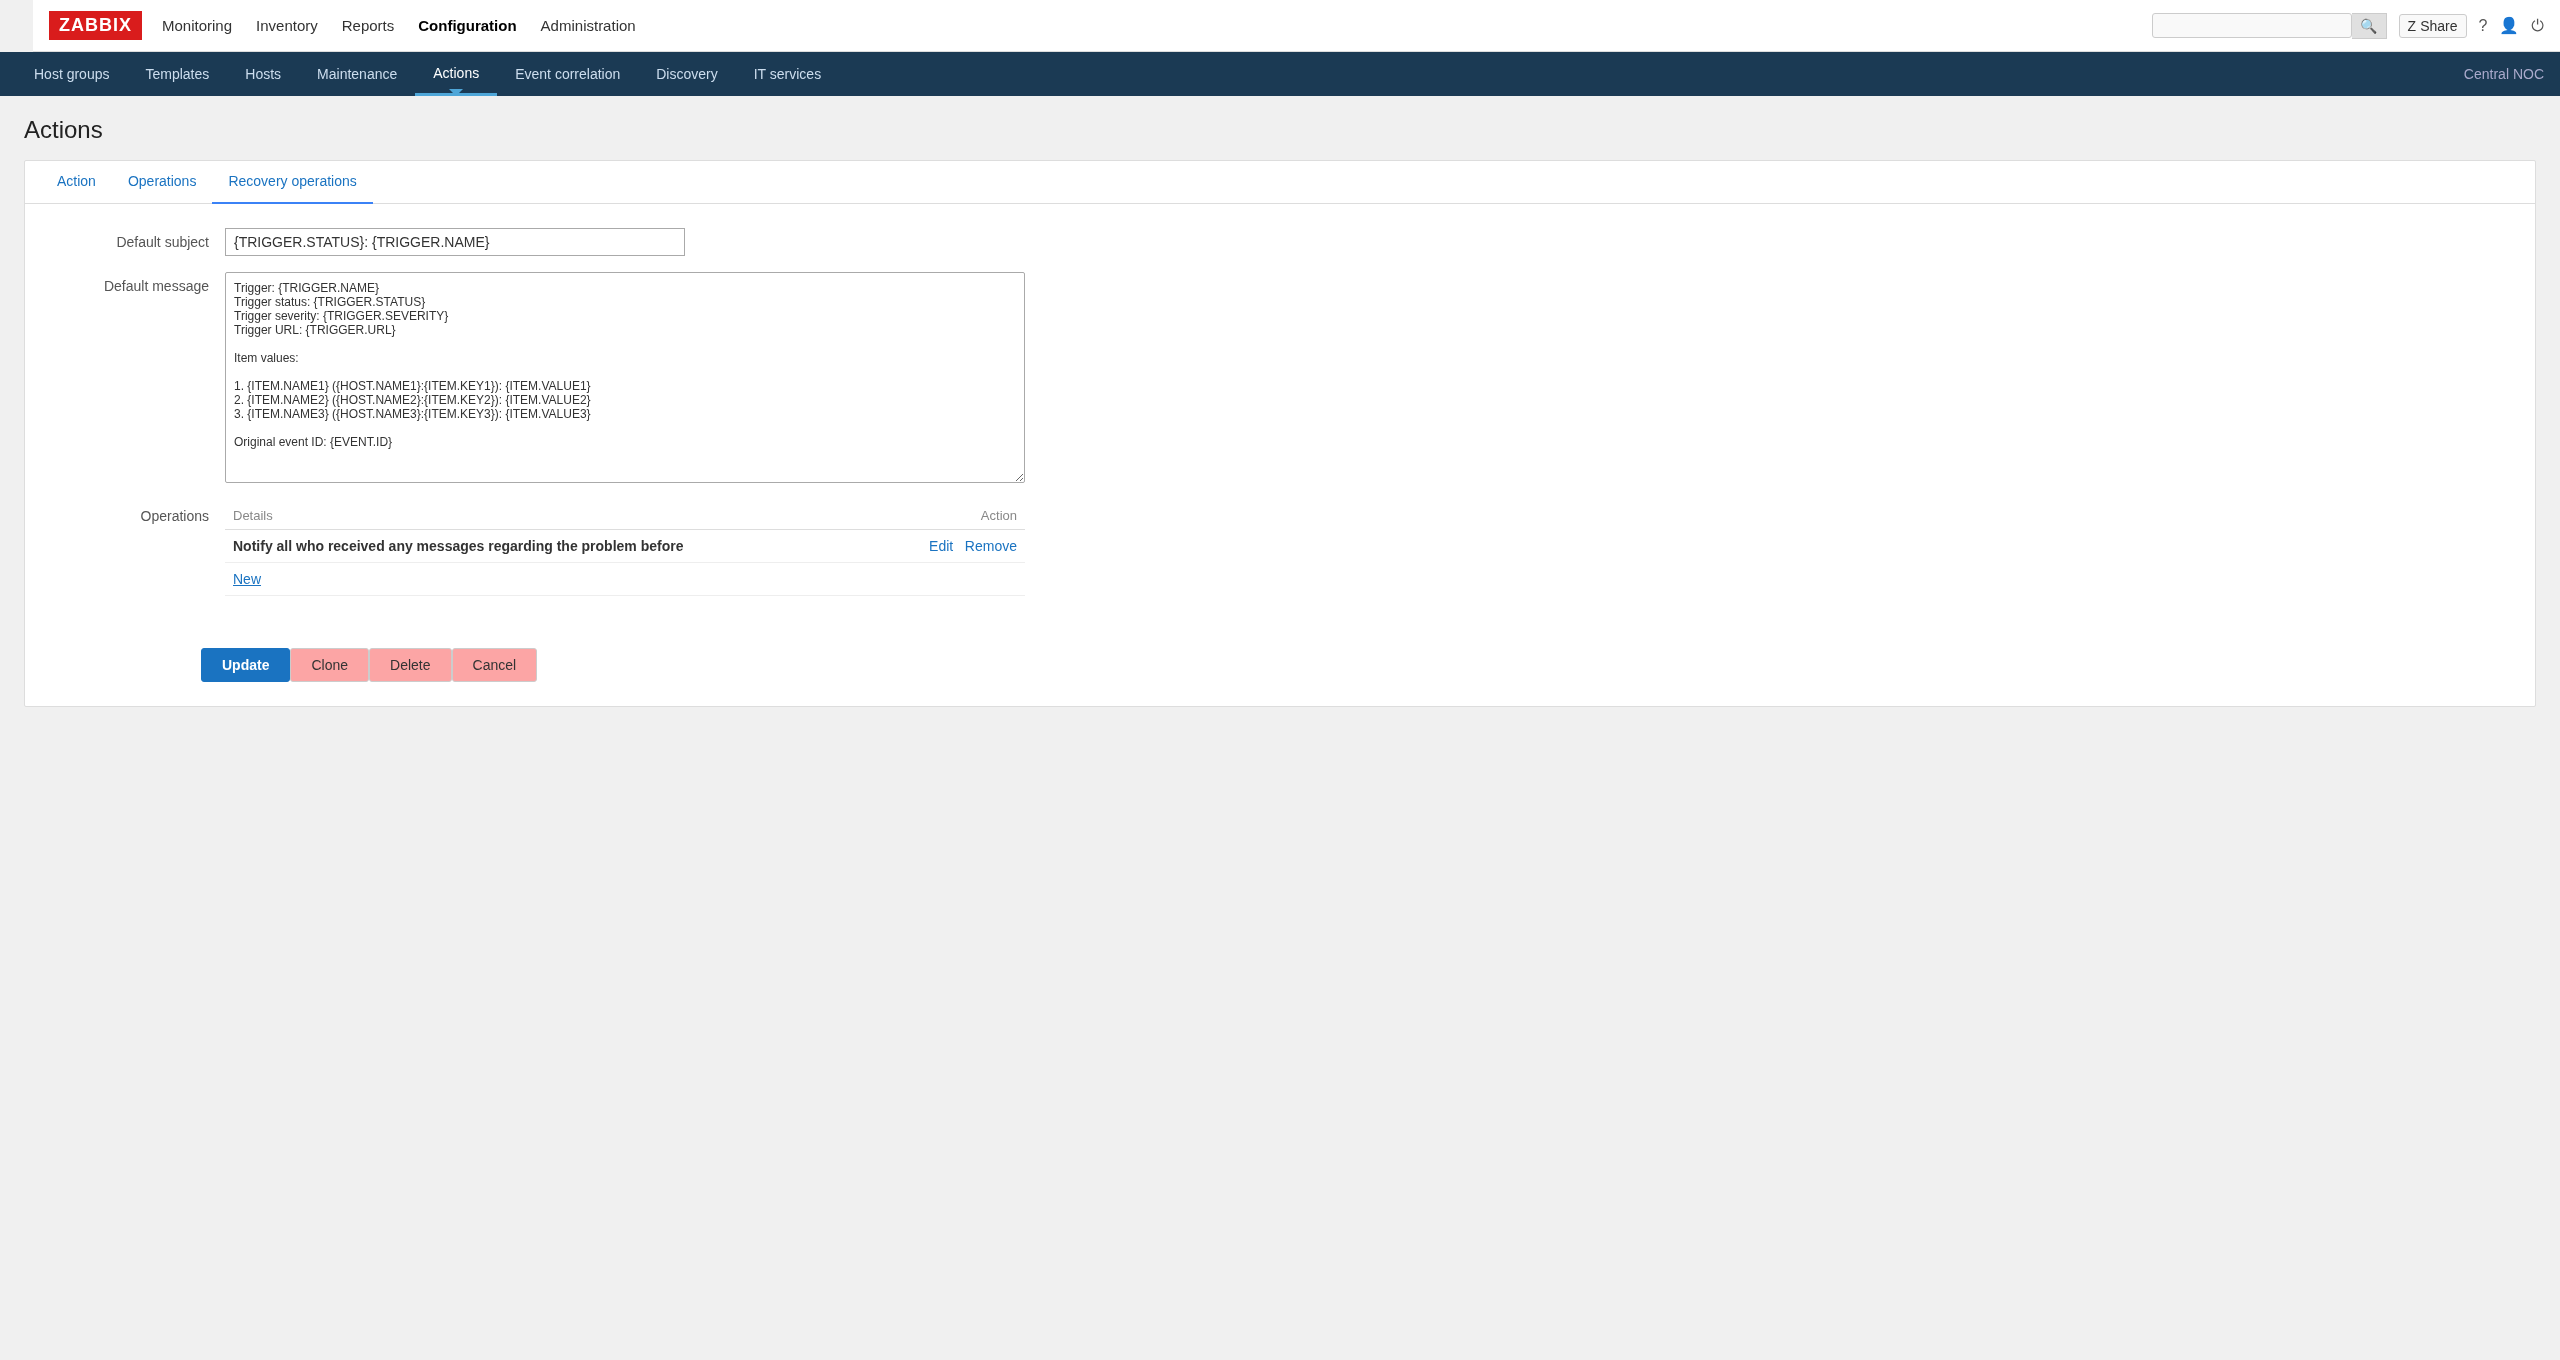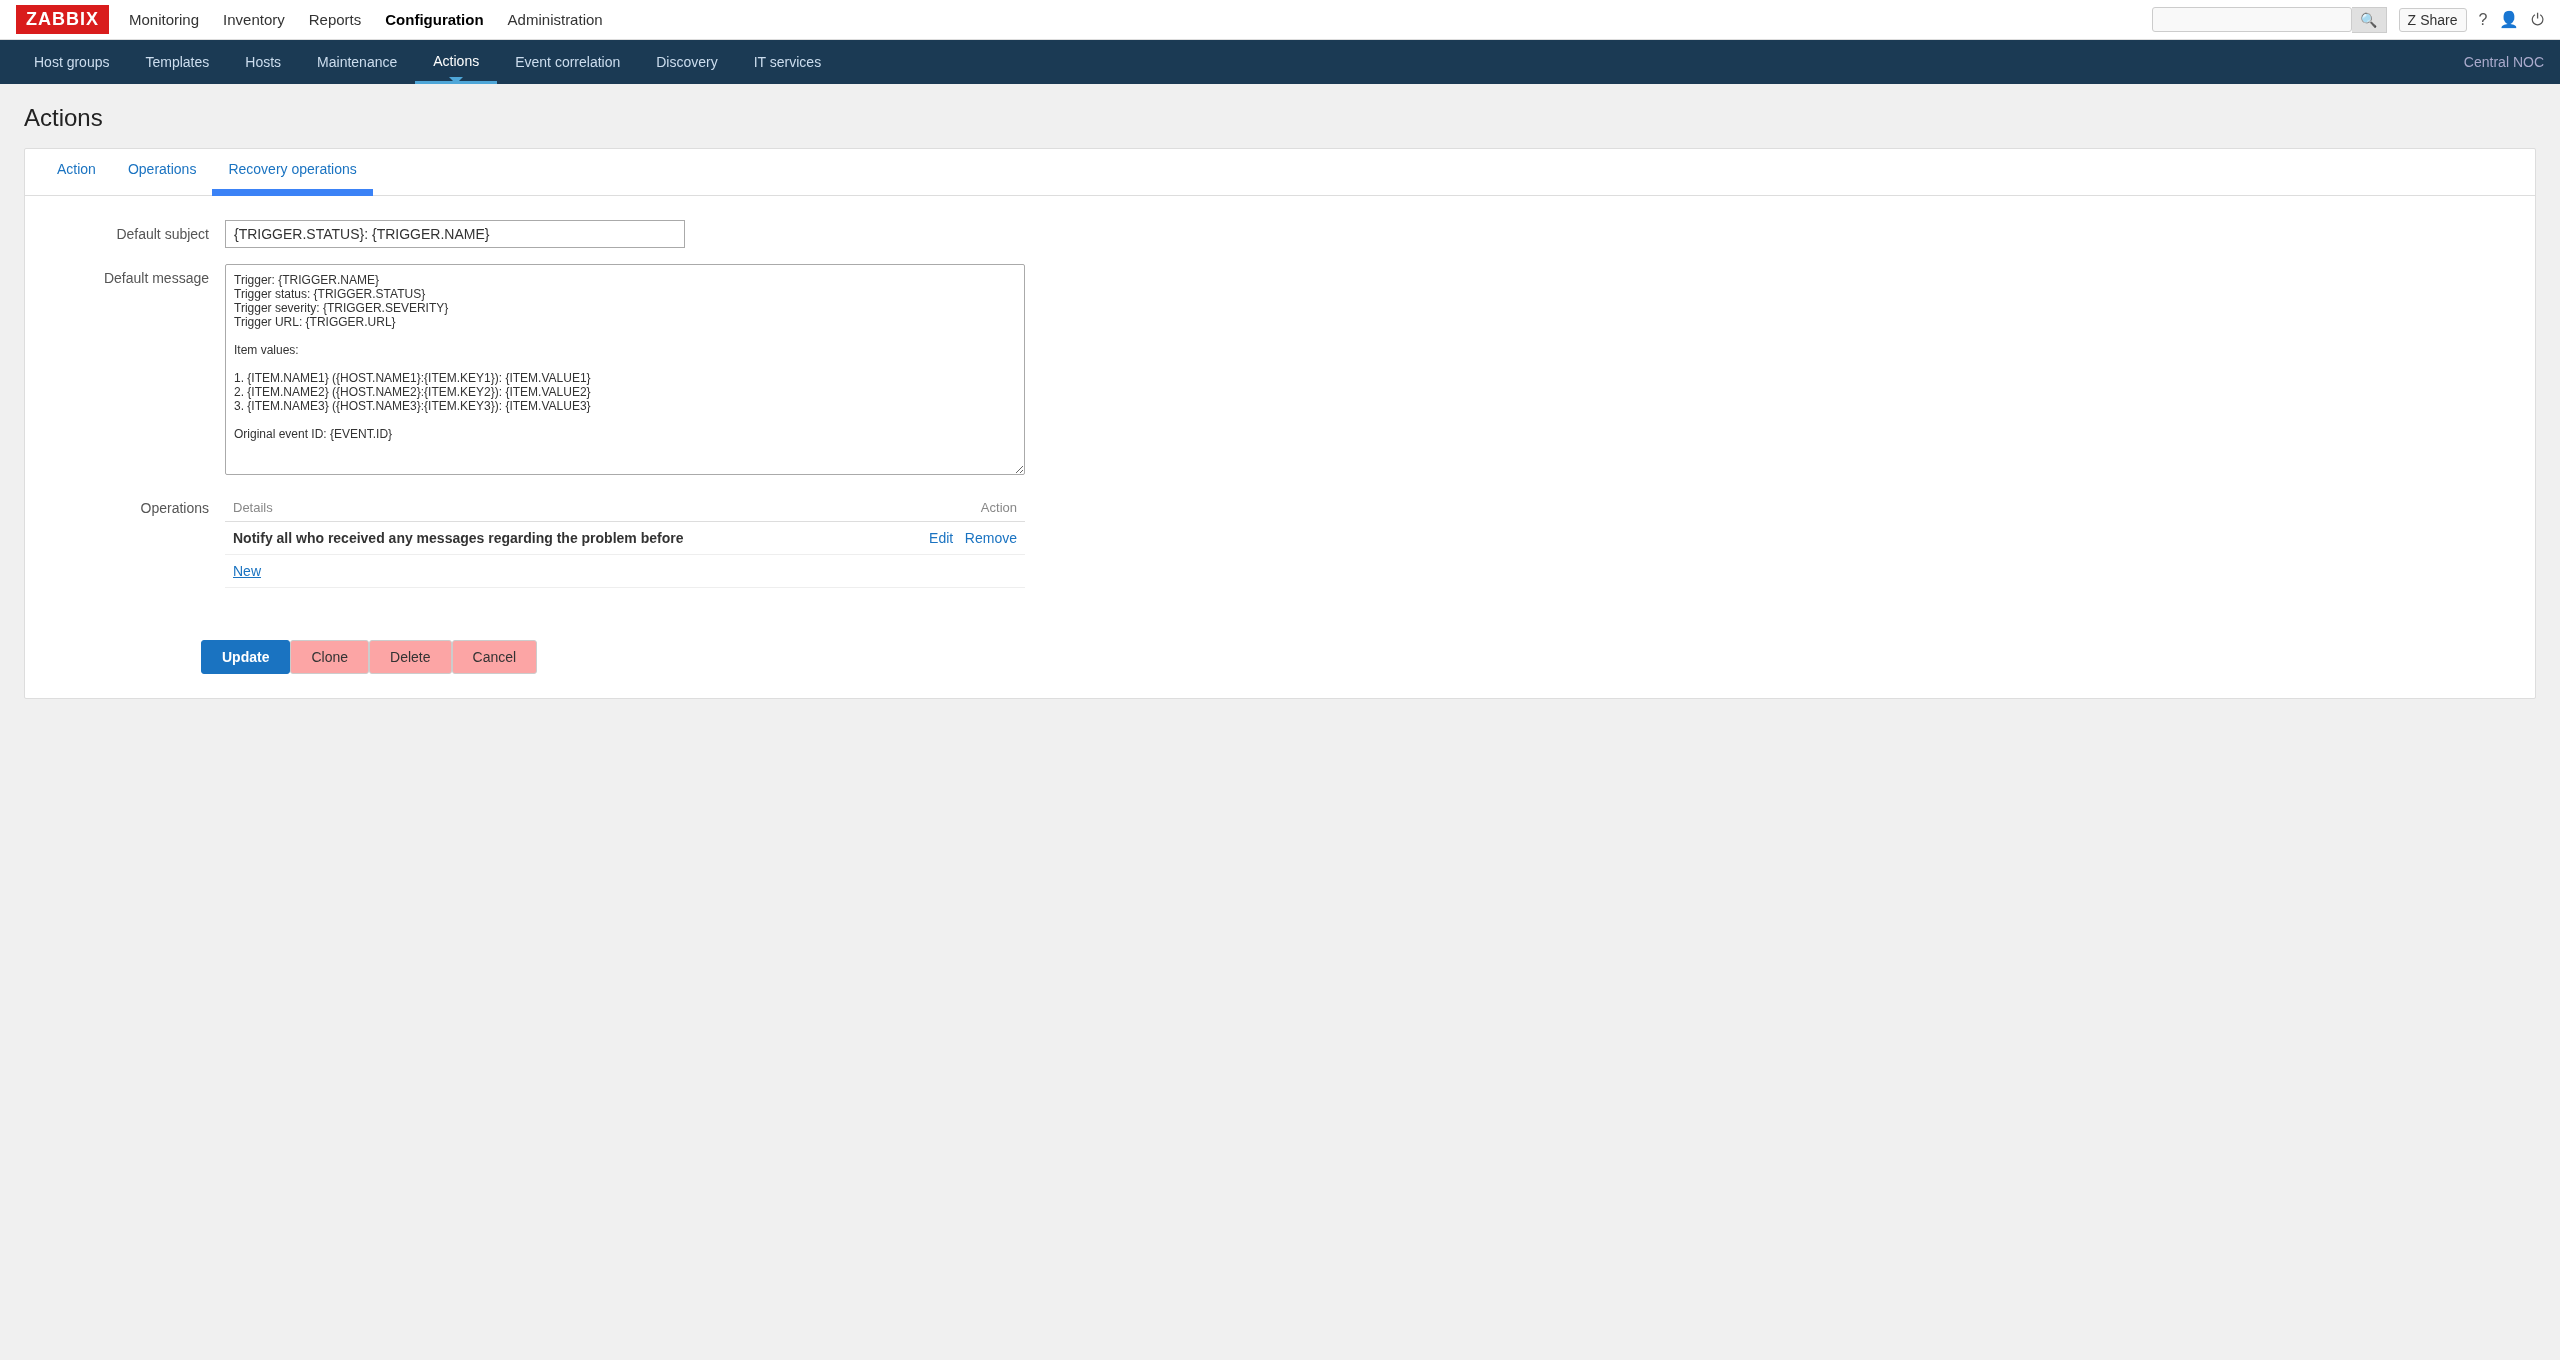--- a/index.html
+++ b/index.html
@@ -4,22 +4,23 @@
   <style>
     * { box-sizing: border-box; margin: 0; padding: 0; }
     body { font-family: Arial, sans-serif; font-size: 14px; background: #f0f0f0; color: #333; }
 
     
     .top-nav {
       background: #fff;
       display: flex;
       align-items: center;
       padding: 0 16px;
-      height: 40px;
+      height: 52px;
       border-bottom: 1px solid #ddd;
+      margin-left: 33px;
     }
     .logo {
       background: #d91c1c;
       color: #fff;
       font-weight: bold;
       font-size: 18px;
       padding: 4px 10px;
       margin-right: 20px;
       letter-spacing: 1px;
     }
@@ -137,21 +138,21 @@
     .form-tab {
       padding: 12px 16px;
       cursor: pointer;
       color: #1a73c1;
       font-size: 14px;
       text-decoration: none;
       border-bottom: 3px solid transparent;
       margin-bottom: -1px;
     }
     .form-tab.active {
-      border-bottom: 7px solid #3b82f6;
+      border-bottom: 2px solid #3b82f6;
       color: #1a73c1;
       font-weight: normal;
     }
 
     
     .form-body {
       padding: 24px 40px;
     }
     .form-row {
       display: flex;

